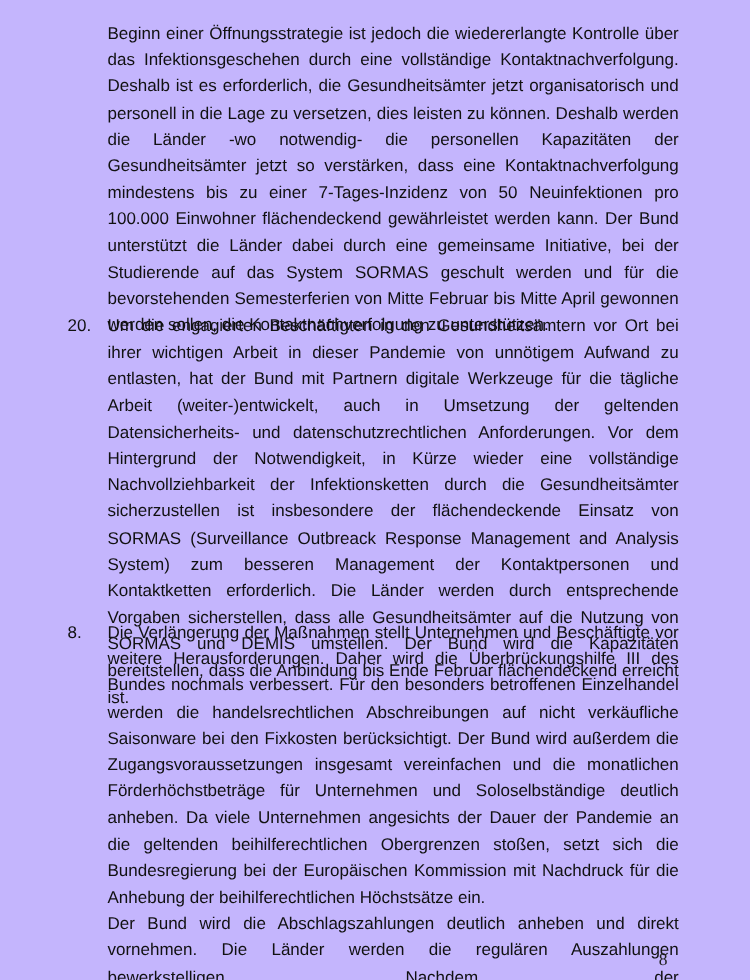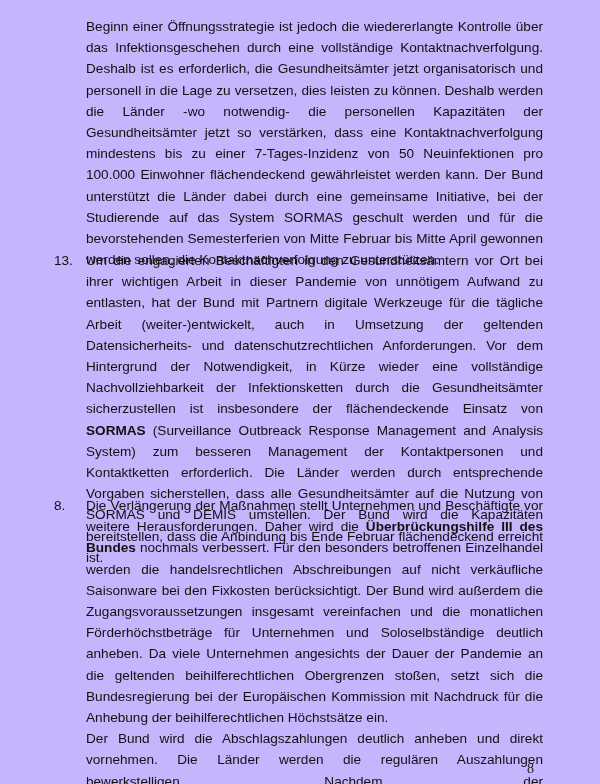--- a/index.html
+++ b/index.html
@@ -3,34 +3,34 @@
 <meta charset="utf-8">
 <style>
   html, body { margin:0; padding:0; background:#ffffff; }
   body { width:600px; height:784px; position:relative; overflow:hidden; }
   .page { position:absolute; left:0; top:0; width:600px; height:784px; background:#c4b5fd; }
   .text { font-family:"Liberation Sans", sans-serif; font-size:13.6px; line-height:21.2px; color:#111; text-align:justify; }
   .para { position:absolute; left:86px; width:457px; }
   .item { position:absolute; left:86px; width:457px; }
   .num { position:absolute; left:-32px; top:0; }
   .para p, .item p { margin:0; }
-  b { font-weight:bold; }
+  b { font-weight:normal; }
   .pagenum { position:absolute; left:527px; top:761px; font-family:"Liberation Serif", serif; font-size:14px; color:#222; }
 </style>
 </head>
 <body>
 
 <div class="page">
 
   <div class="para text" style="top:16px;">
     <p>Beginn einer Öffnungsstrategie ist jedoch die wiedererlangte Kontrolle über das Infektionsgeschehen durch eine vollständige Kontaktnachverfolgung. Deshalb ist es erforderlich, die Gesundheitsämter jetzt organisatorisch und personell in die Lage zu versetzen, dies leisten zu können. Deshalb werden die Länder -wo notwendig- die personellen Kapazitäten der Gesundheitsämter jetzt so verstärken, dass eine Kontaktnachverfolgung mindestens bis zu einer 7-Tages-Inzidenz von 50 Neuinfektionen pro 100.000 Einwohner flächendeckend gewährleistet werden kann. Der Bund unterstützt die Länder dabei durch eine gemeinsame Initiative, bei der Studierende auf das System SORMAS geschult werden und für die bevorstehenden Semesterferien von Mitte Februar bis Mitte April gewonnen werden sollen, die Kontaktnachverfolgung zu unterstützen.</p>
   </div>
 
   <div class="item text" style="top:250px;">
-    <span class="num">13.</span>
+    <span class="num">20.</span>
     <p><span>Um die engagierten Beschäftigten in den Gesundheitsämtern vor Ort bei ihrer wichtigen Arbeit in dieser Pandemie von unnötigem Aufwand zu entlasten, hat der Bund mit Partnern digitale Werkzeuge für die tägliche Arbeit (weiter-)entwickelt, auch in Umsetzung der geltenden Datensicherheits- und datenschutzrechtlichen Anforderungen. Vor dem Hintergrund der Notwendigkeit, in Kürze wieder eine vollständige Nachvollziehbarkeit der Infektionsketten durch die Gesundheitsämter sicherzustellen ist insbesondere der flächendeckende Einsatz von </span><b>SORMAS</b><span> (Surveillance Outbreack Response Management and Analysis System) zum besseren Management der Kontaktpersonen und Kontaktketten erforderlich. Die Länder werden durch entsprechende Vorgaben sicherstellen, dass alle Gesundheitsämter auf die Nutzung von SORMAS und DEMIS umstellen. Der Bund wird die Kapazitäten bereitstellen, dass die Anbindung bis Ende Februar flächendeckend erreicht ist.</span></p>
   </div>
 
   <div class="item text" style="top:495px;">
     <span class="num">8.</span>
     <p><span>Die Verlängerung der Maßnahmen stellt Unternehmen und Beschäftigte vor weitere Herausforderungen. Daher wird die </span><b>Überbrückungshilfe III des Bundes</b><span> nochmals verbessert. Für den besonders betroffenen Einzelhandel werden die handelsrechtlichen Abschreibungen auf nicht verkäufliche Saisonware bei den Fixkosten berücksichtigt. Der Bund wird außerdem die Zugangsvoraussetzungen insgesamt vereinfachen und die monatlichen Förderhöchstbeträge für Unternehmen und Soloselbständige deutlich anheben. Da viele Unternehmen angesichts der Dauer der Pandemie an die geltenden beihilferechtlichen Obergrenzen stoßen, setzt sich die Bundesregierung bei der Europäischen Kommission mit Nachdruck für die Anhebung der beihilferechtlichen Höchstsätze ein.</span></p>
     <p style="text-align:justify;text-align-last:justify;">Der Bund wird die Abschlagszahlungen deutlich anheben und direkt vornehmen. Die Länder werden die regulären Auszahlungen bewerkstelligen. Nachdem der</p>
   </div>
 
   <div class="pagenum">8</div>

